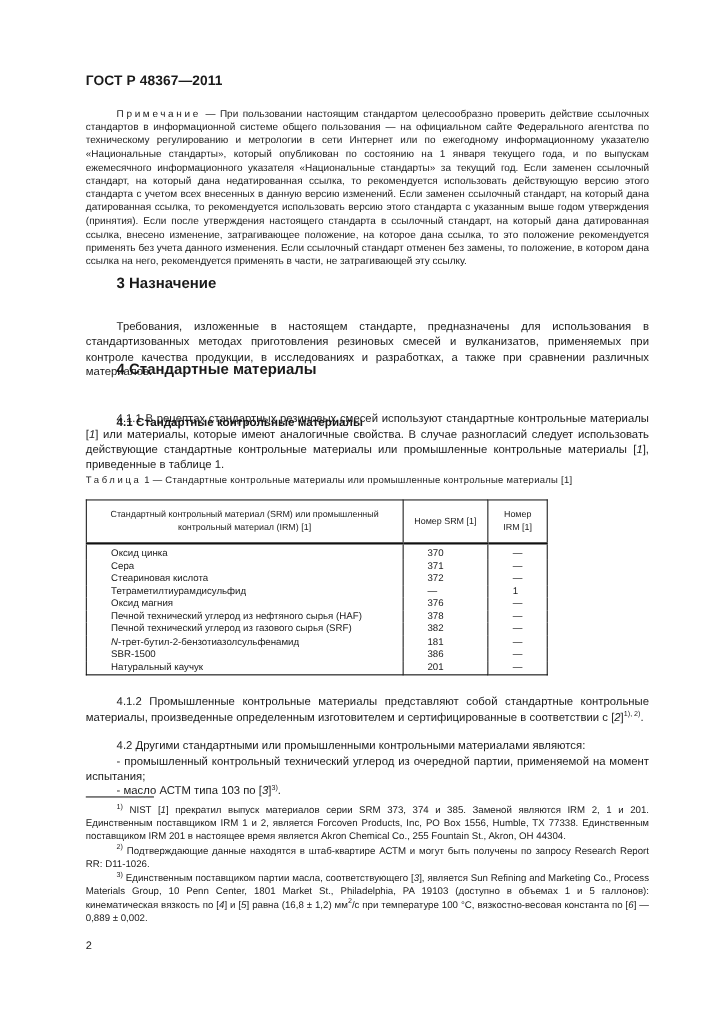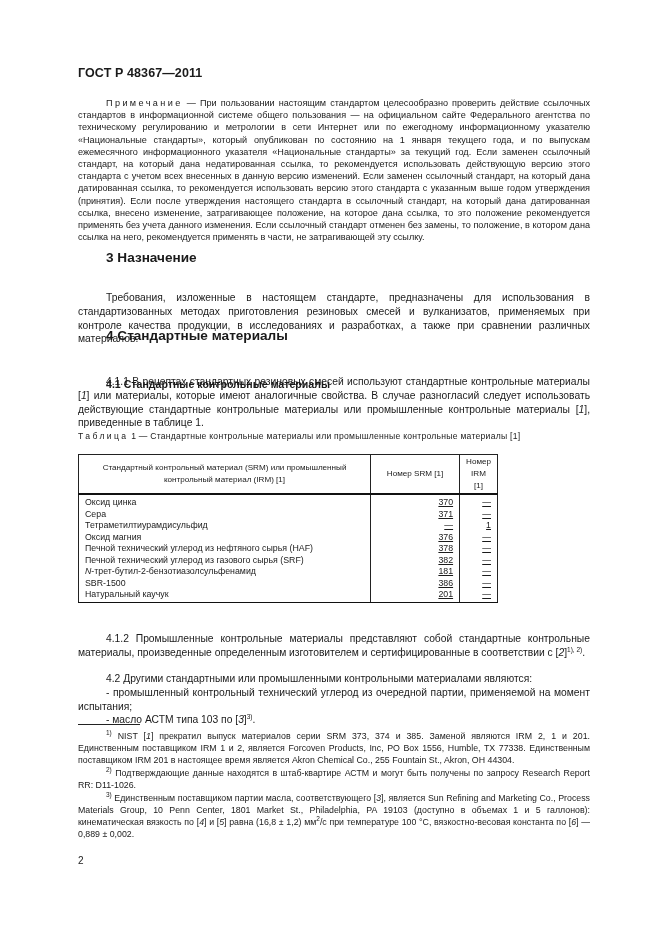--- a/index.html
+++ b/index.html
@@ -31,26 +31,26 @@
   table.t1 {
     position: absolute; left: 78px; top: 454px; width: 420px;
     border-collapse: collapse; font-size: 8.8px;
   }
   table.t1 th {
     font-weight: normal; font-size: 8.1px; line-height: 12px; height: 38px;
     border: 1px solid #222; border-bottom: 2px solid #111; padding: 0 6px;
     text-align: center; vertical-align: middle;
   }
   table.t1 td {
-    padding: 0 6px; line-height: 11.55px; white-space: nowrap;
+    padding: 0 22px; line-height: 11.55px; white-space: nowrap;
     border-left: 1px solid #222; border-right: 1px solid #222;
   }
   table.t1 tr.first td { padding-top: 2px; }
   table.t1 tr.last td { border-bottom: 1.5px solid #111; padding-bottom: 1px; }
-  table.t1 td.c { text-align: right; text-decoration: underline; }
+  table.t1 td.c { text-align: left; }
   .c1 { width: 306px; } .c2 { width: 103px; }
   .p412 { top: 632px; font-size: 10.3px; line-height: 13.8px; text-align: justify; }
   .p42 { top: 672px; font-size: 10.3px; line-height: 13.8px; text-align: justify; }
   sup { font-size: 6.5px; vertical-align: 4px; line-height: 0; }
   i { font-style: italic; }
   .fnrule { position: absolute; left: 78px; top: 724px; width: 62px; border-top: 1px solid #222; }
   .fn { font-size: 8.8px; line-height: 12.1px; text-align: justify; }
   .fn1 { top: 730px; }
   .fn2 { top: 767px; }
   .fn3 { top: 792px; }
@@ -85,20 +85,25 @@
     </thead>
     <tbody id="t1body">
         <tr class="first">
           <td><span>Оксид цинка</span></td>
           <td class="c">370</td>
           <td class="c">—</td>
         </tr>
         <tr>
           <td><span>Сера</span></td>
           <td class="c">371</td>
+          <td class="c">—</td>
+        </tr>
+        <tr>
+          <td><span>Стеариновая кислота</span></td>
+          <td class="c">372</td>
           <td class="c">—</td>
         </tr>
         <tr>
           <td><span>Тетраметилтиурамдисульфид</span></td>
           <td class="c">—</td>
           <td class="c">1</td>
         </tr>
         <tr>
           <td><span>Оксид магния</span></td>
           <td class="c">376</td>

